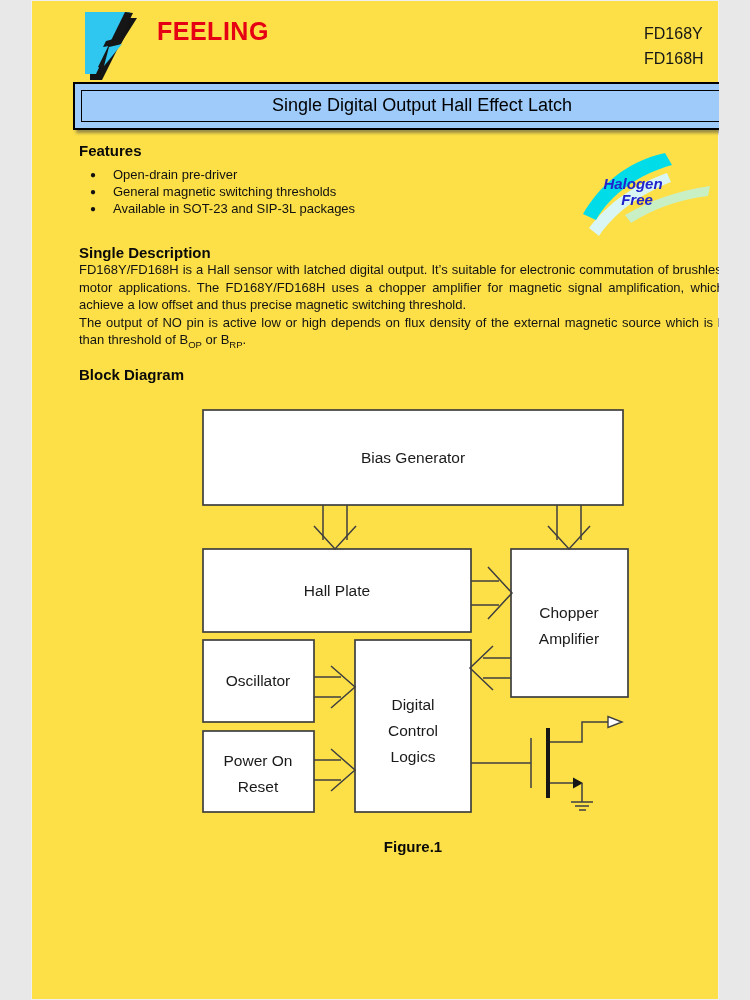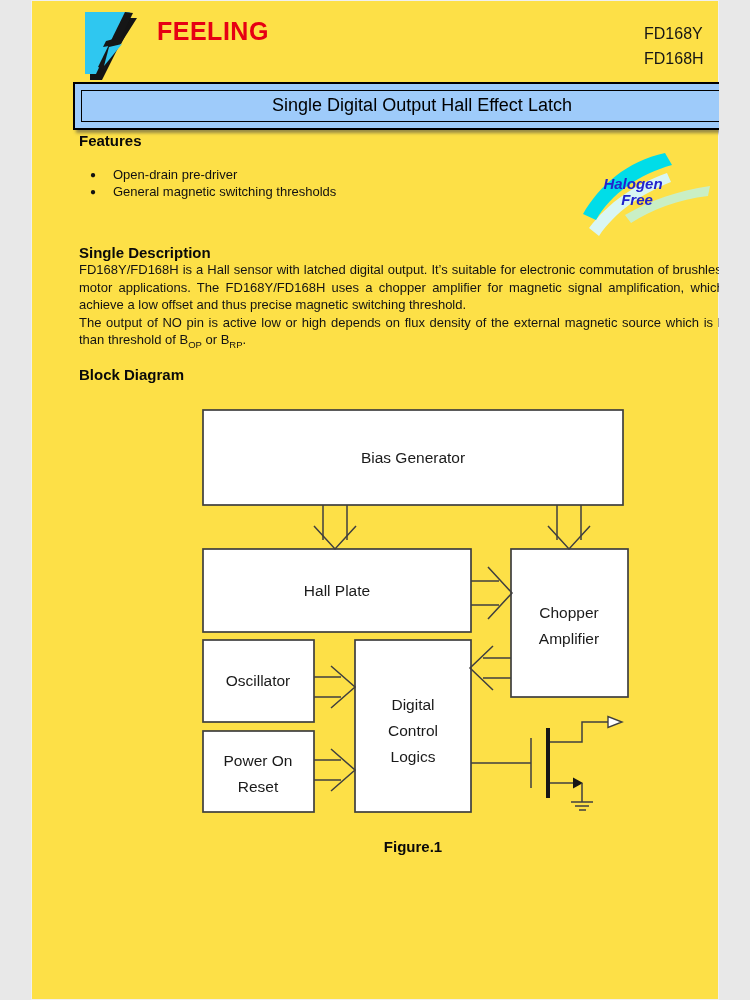--- a/index.html
+++ b/index.html
@@ -60,24 +60,25 @@
 
   <div class="partnums">
     <div>FD168Y</div>
     <div>FD168H</div>
   </div>
 
   <div class="banner">
     <div class="banner-inner">Single Digital Output Hall Effect Latch</div>
   </div>
 
-  <div class="sect-head" style="top:132px;text-align:center;">Features</div>
+  <div class="sect-head" style="top:142px;text-align:center;">Features</div>
   <ul class="features-list">
     <li><span>Open-drain pre-driver</span></li>
     <li><span>General magnetic switching thresholds</span></li>
+    <li><span>Available in SOT-23 and SIP-3L packages</span></li>
   </ul>
 
   <svg class="badge-svg" width="170" height="95" viewBox="0 0 170 95">
     <path d="M10,80 C30,54 55,37 88,25 L92,34 C62,46 36,64 20,88 Z" fill="#d9f6f4"></path>
     <path d="M46,67 C72,52 98,43 131,38 L129,48 C100,51 72,62 52,75 Z" fill="#c9efc5"></path>
     <path d="M4,66 C20,38 48,13 86,5 L93,17 C60,26 32,46 17,72 Z" fill="#00dde8"></path>
     <text class="badge-text" x="54" y="41" text-anchor="middle">Halogen</text>
     <text class="badge-text" x="58" y="57" text-anchor="middle">Free</text>
   </svg>
 

